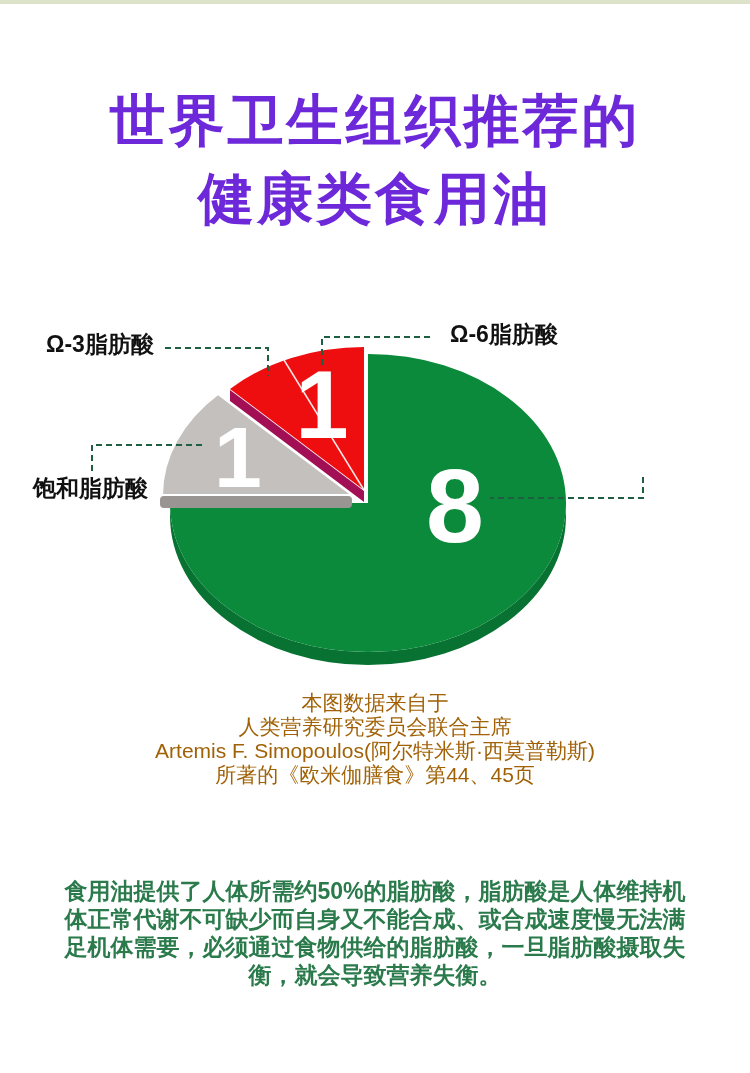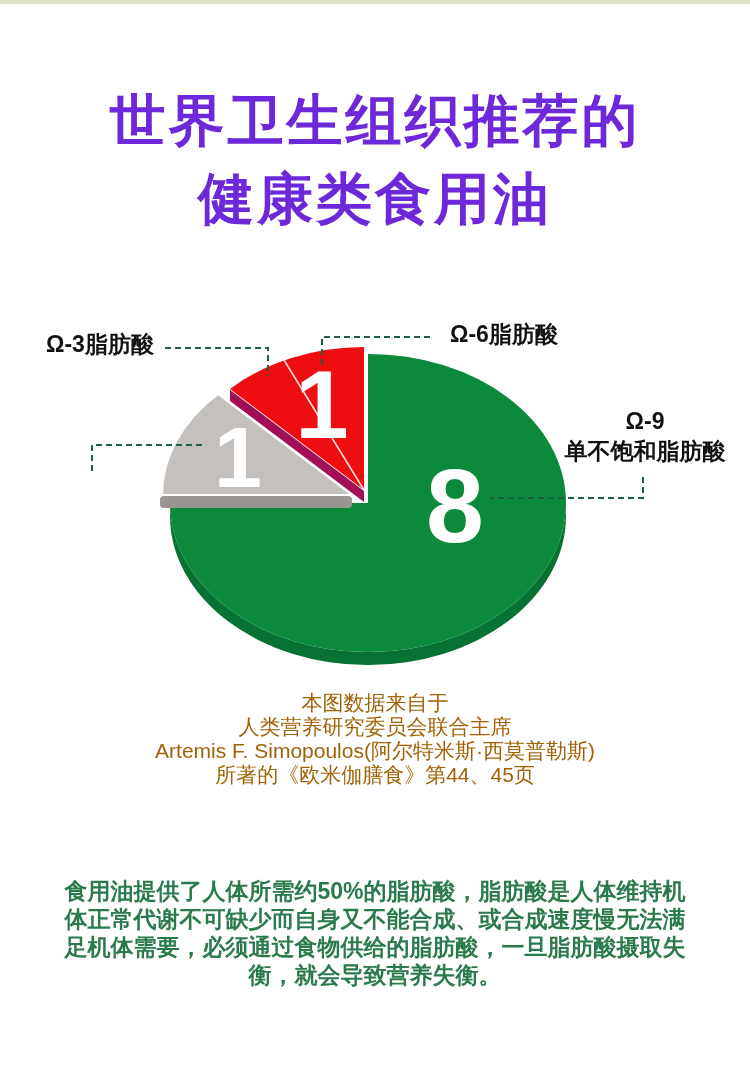--- a/index.html
+++ b/index.html
@@ -85,22 +85,21 @@
       <text class="pie-num" x="238" y="147" font-size="86" text-anchor="middle" dominant-baseline="central">1</text>
 
       <path class="leader" d="M165,38 H268 V66" stroke="#1e5f41"></path>
       <path class="leader" d="M430,27 H322 V58" stroke="#1e5f41"></path>
       <path class="leader" d="M202,135 H92 V161" stroke="#1e5f41"></path>
       <path class="leader" d="M643,167 V188 H490" stroke="#1e5f41"></path>
     </svg>
 
     <div class="lbl omega3">Ω-3脂肪酸</div>
     <div class="lbl omega6">Ω-6脂肪酸</div>
-    <div class="lbl omega9">Ω-9
-单不饱和脂肪酸</div>
+    <div class="lbl saturated">饱和脂肪酸</div>
   </div>
 
   <div class="source">本图数据来自于
 人类营养研究委员会联合主席
 Artemis F. Simopoulos(阿尔特米斯·西莫普勒斯)
 所著的《欧米伽膳食》第44、45页</div>
 
   <div class="paragraph">食用油提供了人体所需约50%的脂肪酸，脂肪酸是人体维持机
 体正常代谢不可缺少而自身又不能合成、或合成速度慢无法满
 足机体需要，必须通过食物供给的脂肪酸，一旦脂肪酸摄取失

